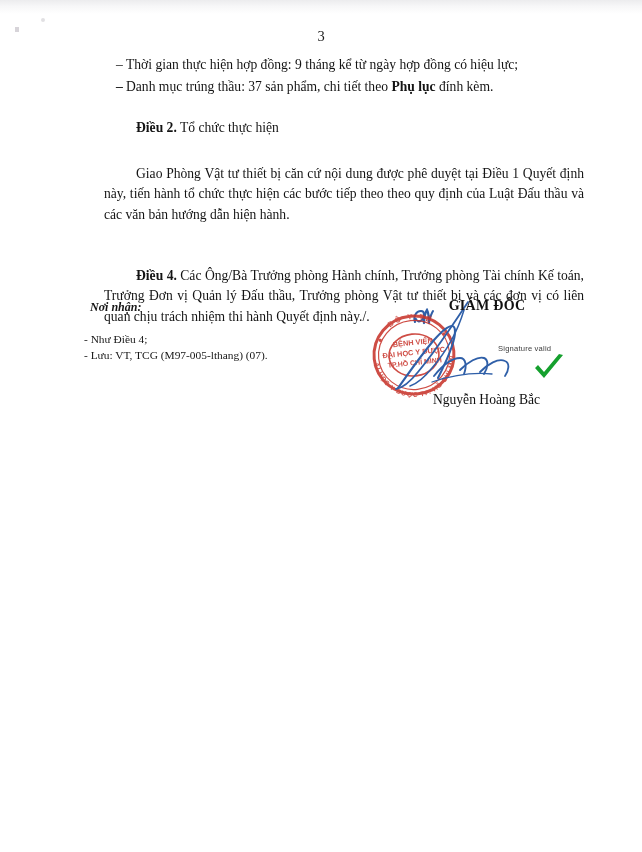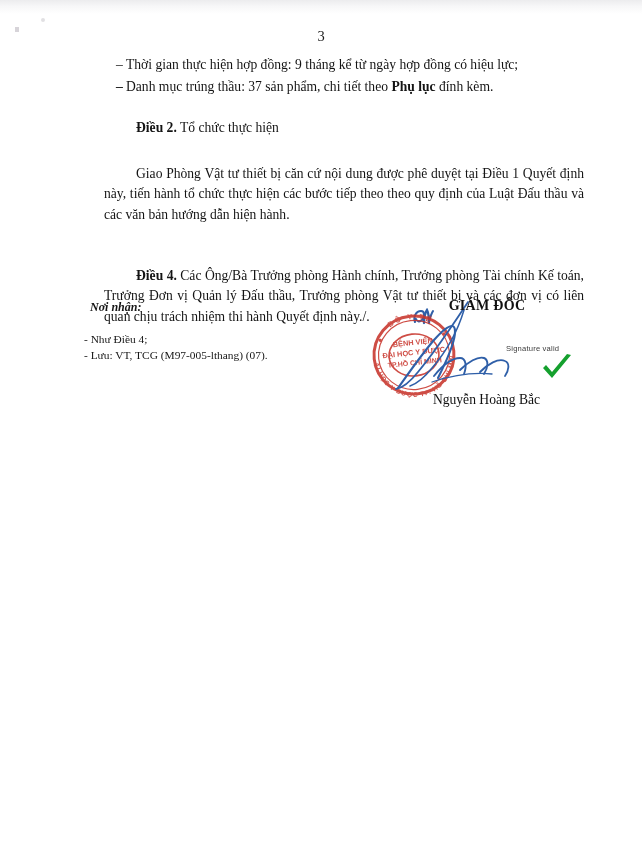--- a/index.html
+++ b/index.html
@@ -164,21 +164,21 @@
     left: 20px;
     top: 0px;
     width: 160px;
     height: 106px;
     z-index: 3;
     pointer-events: none;
   }
 
   .sig-valid {
     position: absolute;
-    left: 152px;
+    left: 144px;
     top: 48px;
     width: 96px;
     height: 44px;
     z-index: 3;
     text-align: center;
   }
   .sig-valid .sv-label {
     position: absolute;
     left: 2px;
     top: 0;

